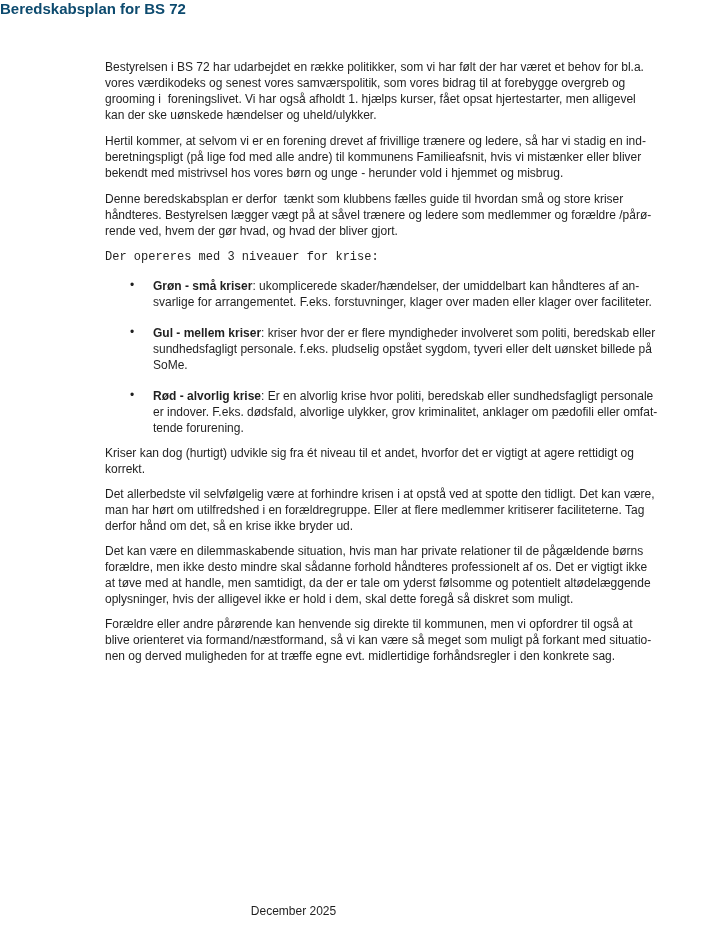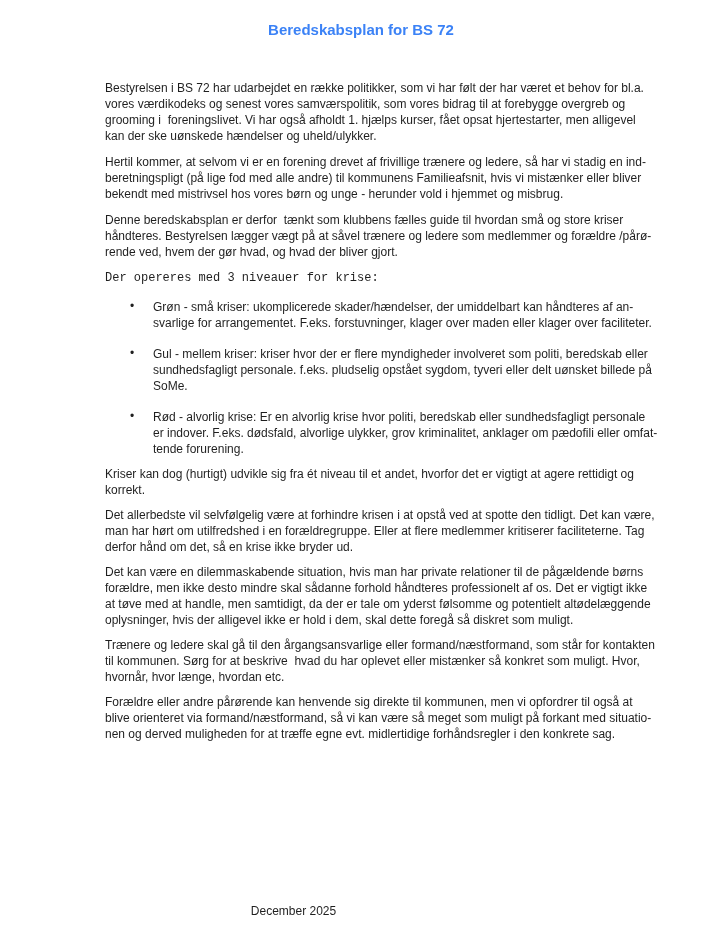--- a/index.html
+++ b/index.html
@@ -11,25 +11,23 @@
     font-family: "Liberation Sans", sans-serif;
     color: var(--text-color);
   }
   .page {
     position: relative;
     width: 722px; height: 940px;
     background: var(--bg-color);
     overflow: hidden;
   }
   .doc-title {
-    padding-top: 21px;
-    text-align: center;
     font-size: 15px;
     font-weight: bold;
-    color: #3b82f6;
+    color: #0c4a6e;
     line-height: 18px;
   }
   .content {
     margin: 41px 52px 0 105px;
     width: 600px;
     font-size: 12px;
     line-height: 16px;
   }
   .para {
     margin: 0 0 10px 0;
@@ -52,21 +50,21 @@
   ul.bullets li {
     position: relative;
     padding-left: 23px;
     margin-bottom: 15px;
   }
   ul.bullets li:last-child { margin-bottom: 9px; }
   ul.bullets .marker {
     position: absolute;
     left: 0; top: -1px;
   }
-  .bullet-term { font-weight: normal; }
+  .bullet-term { font-weight: bold; }
   .bullet-desc { white-space: pre-wrap; }
   .body-paras .para { margin-bottom: 9px; }
   .footer {
     position: absolute;
     top: 903px;
     left: 0;
     width: 587px;
     text-align: center;
     font-size: 12px;
     line-height: 16px;
@@ -115,23 +113,20 @@
     <div class="body-paras">
       <p class="para">Kriser kan dog (hurtigt) udvikle sig fra ét niveau til et andet, hvorfor det er vigtigt at agere rettidigt og
 korrekt.</p>
       <p class="para">Det allerbedste vil selvfølgelig være at forhindre krisen i at opstå ved at spotte den tidligt. Det kan være,
 man har hørt om utilfredshed i en forældregruppe. Eller at flere medlemmer kritiserer faciliteterne. Tag
 derfor hånd om det, så en krise ikke bryder ud.</p>
       <p class="para">Det kan være en dilemmaskabende situation, hvis man har private relationer til de pågældende børns
 forældre, men ikke desto mindre skal sådanne forhold håndteres professionelt af os. Det er vigtigt ikke
 at tøve med at handle, men samtidigt, da der er tale om yderst følsomme og potentielt altødelæggende
 oplysninger, hvis der alligevel ikke er hold i dem, skal dette foregå så diskret som muligt.</p>
-      <p class="para">Trænere og ledere skal gå til den årgangsansvarlige eller formand/næstformand, som står for kontakten
-til kommunen. Sørg for at beskrive  hvad du har oplevet eller mistænker så konkret som muligt. Hvor,
-hvornår, hvor længe, hvordan etc.</p>
       <p class="para">Forældre eller andre pårørende kan henvende sig direkte til kommunen, men vi opfordrer til også at
 blive orienteret via formand/næstformand, så vi kan være så meget som muligt på forkant med situatio-
 nen og derved muligheden for at træffe egne evt. midlertidige forhåndsregler i den konkrete sag.</p>
     </div>
 
   </div>
 
   <div class="footer">December 2025</div>
 
 </div>

